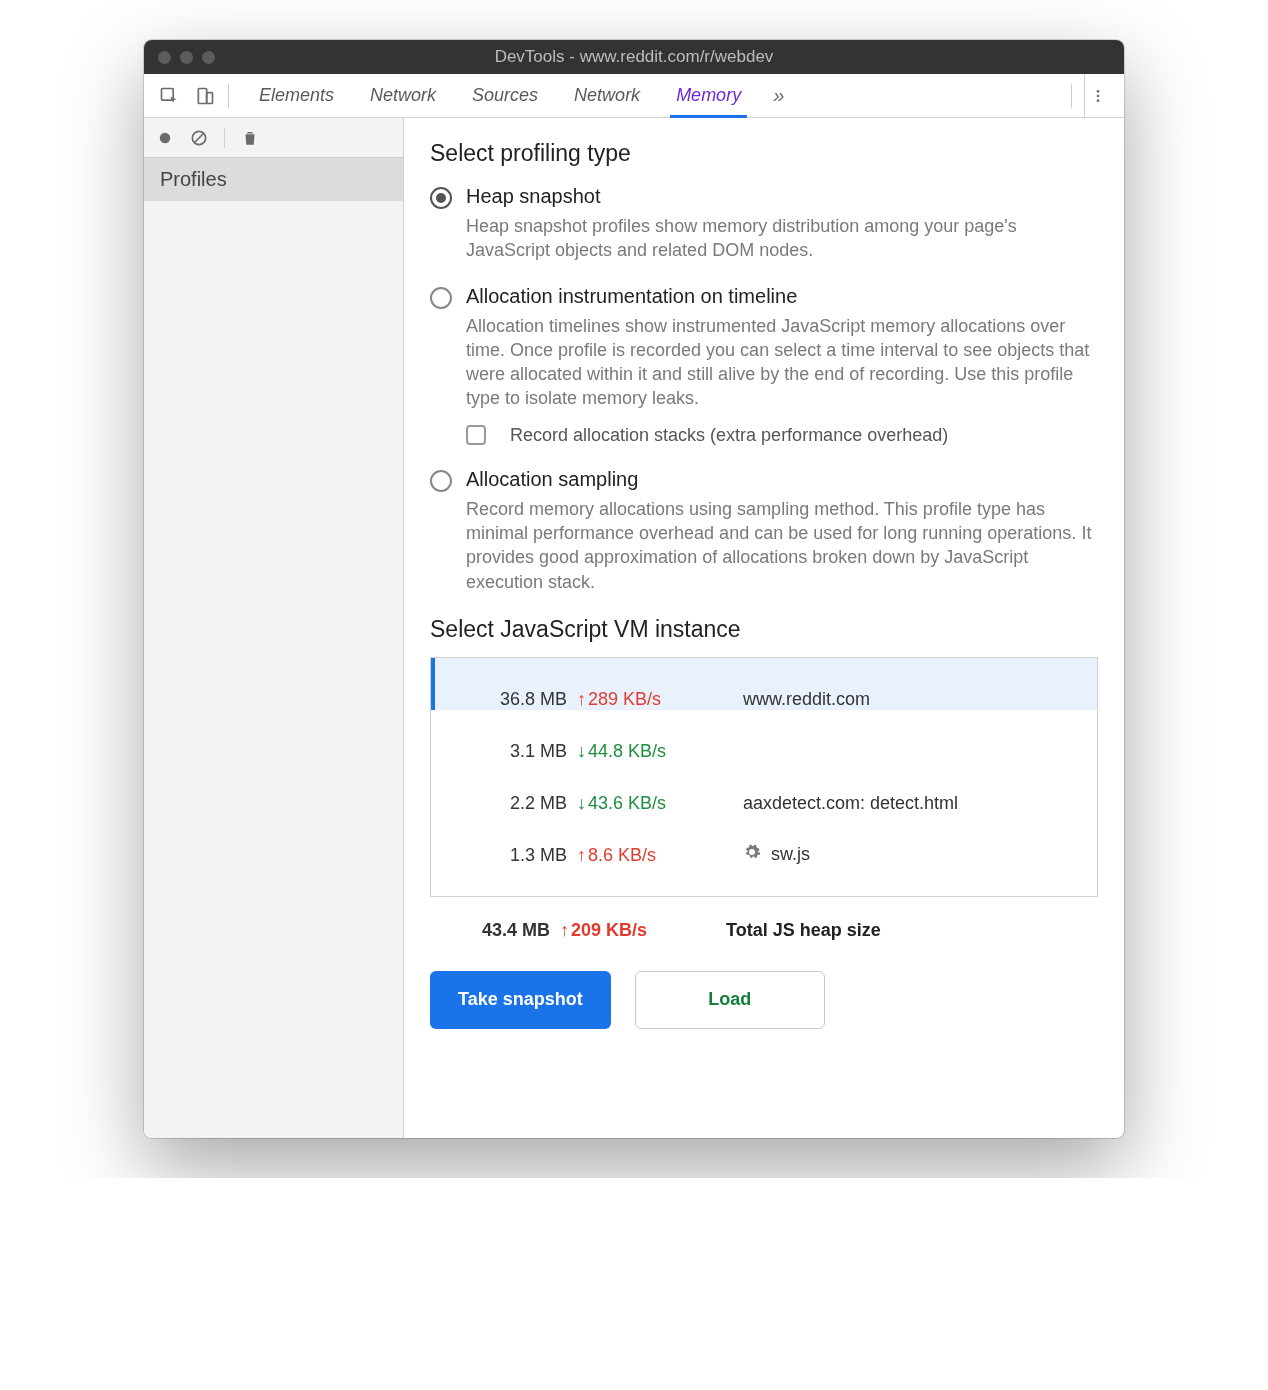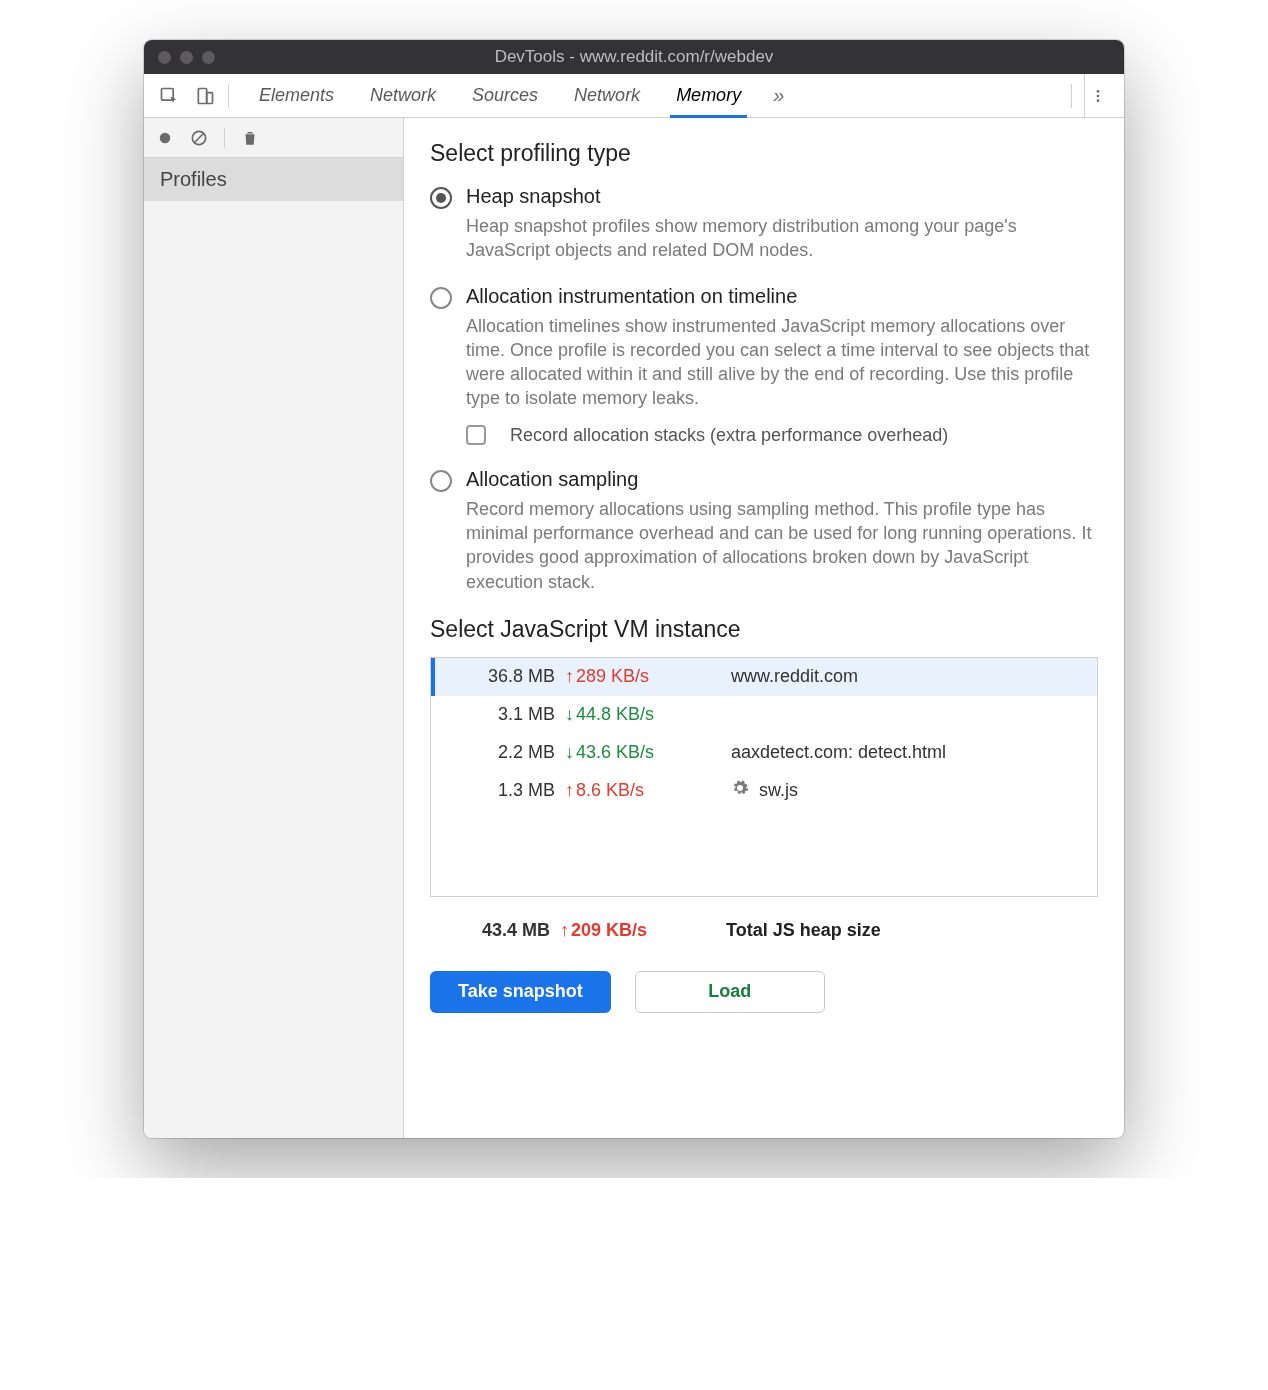--- a/index.html
+++ b/index.html
@@ -37,21 +37,21 @@
     height: 44px;
     border-bottom: 1px solid #d0d0d0;
     display: flex; align-items: center;
     padding: 0 14px; gap: 0;
     font-size: 18px; color: #5a5a5a; font-style: italic;
   }
   .tb-left { display: flex; align-items: center; gap: 14px; }
   .tb-icon { width: 22px; height: 22px; display:flex; align-items:center; justify-content:center; color:#6b6b6b; }
   .tb-divider { width:1px; height:24px; background:#d0d0d0; margin: 0 12px; }
   .tab { padding: 0 18px; height:100%; display:flex; align-items:center; color:#5a5a5a; }
-  .tab.active { color:#000000; position:relative; }
+  .tab.active { color:#6d28d9; position:relative; }
   .tab.active::after {
     content:""; position:absolute; left:12px; right:12px; bottom:-1px; height:3px; background:#1a73e8;
   }
   .tb-more { padding: 0 14px; color:#6b6b6b; font-size:20px; }
   .tb-spacer { flex:1; }
   .tb-kebab { width:26px; text-align:center; color:#6b6b6b; border-left:1px solid #d0d0d0; height:100%; display:flex; align-items:center; justify-content:center; }
   
   .body { display:flex; height: 1020px; }
   .sidebar {
     width: 260px; background:#f3f3f3; border-right:1px solid #d0d0d0;
@@ -82,41 +82,41 @@
   .chk-row { display:flex; align-items:center; gap:24px; margin-top:14px; }
   .chk {
     width:20px; height:20px; border:2px solid #999; border-radius:4px; flex:none;
   }
   .chk-label { font-size:18px; color:#555; }
   .h2 { font-size:23px; color:#222; margin: 6px 0 14px 0; font-weight:400;}
   .vm-table {
     border:1px solid #d0d0d0; height:240px; overflow:hidden;
   }
   .vm-row {
-    display:flex; align-items:center; height:38px; font-size:18px;
-    padding-left:4px;
+    display:flex; align-items:flex-end; height:52px; font-size:18px;
+    padding-left:16px;
   }
   .vm-row.sel { background:#e9f1fc; position:relative; }
   .vm-row.sel::before { content:""; position:absolute; left:0; top:0; bottom:0; width:4px; background:#1a73e8; }
   .col-size { width:130px; text-align:right; padding-right:10px; color:#333;}
   .col-rate { width:140px; display:flex; align-items:center; }
   .arrow-up { color:#e23b2e; font-weight:700; margin-right:2px;}
   .arrow-down { color:#1e8e3e; font-weight:700; margin-right:2px;}
   .rate-up { color:#e23b2e; }
   .rate-down { color:#1e8e3e; }
   .col-name { flex:1; padding-left:26px; color:#333; display:flex; align-items:center; gap:10px;}
   .gear { width:18px; height:18px; color:#7a7a7a; }
   .total-row {
     display:flex; align-items:center; height:44px; font-size:18px; font-weight:600;
     margin-top:12px;
   }
   .total-row .col-name { font-weight:600; color:#222; }
   .btn-row { display:flex; gap:24px; margin-top:18px; }
   .btn {
-    height:42px; padding:0 28px; border-radius:6px; font-size:18px; font-weight:600;
+    height:58px; padding:0 28px; border-radius:6px; font-size:18px; font-weight:600;
     display:flex; align-items:center; justify-content:center;
   }
   .btn-primary { background:#1a73e8; color:#fff; border:none; }
   .btn-secondary { background:#fff; color:#15803d; border:1px solid #c8c8c8; min-width:190px;}
 </style>
 </head>
 <body>
 
 <div class="window">
 

